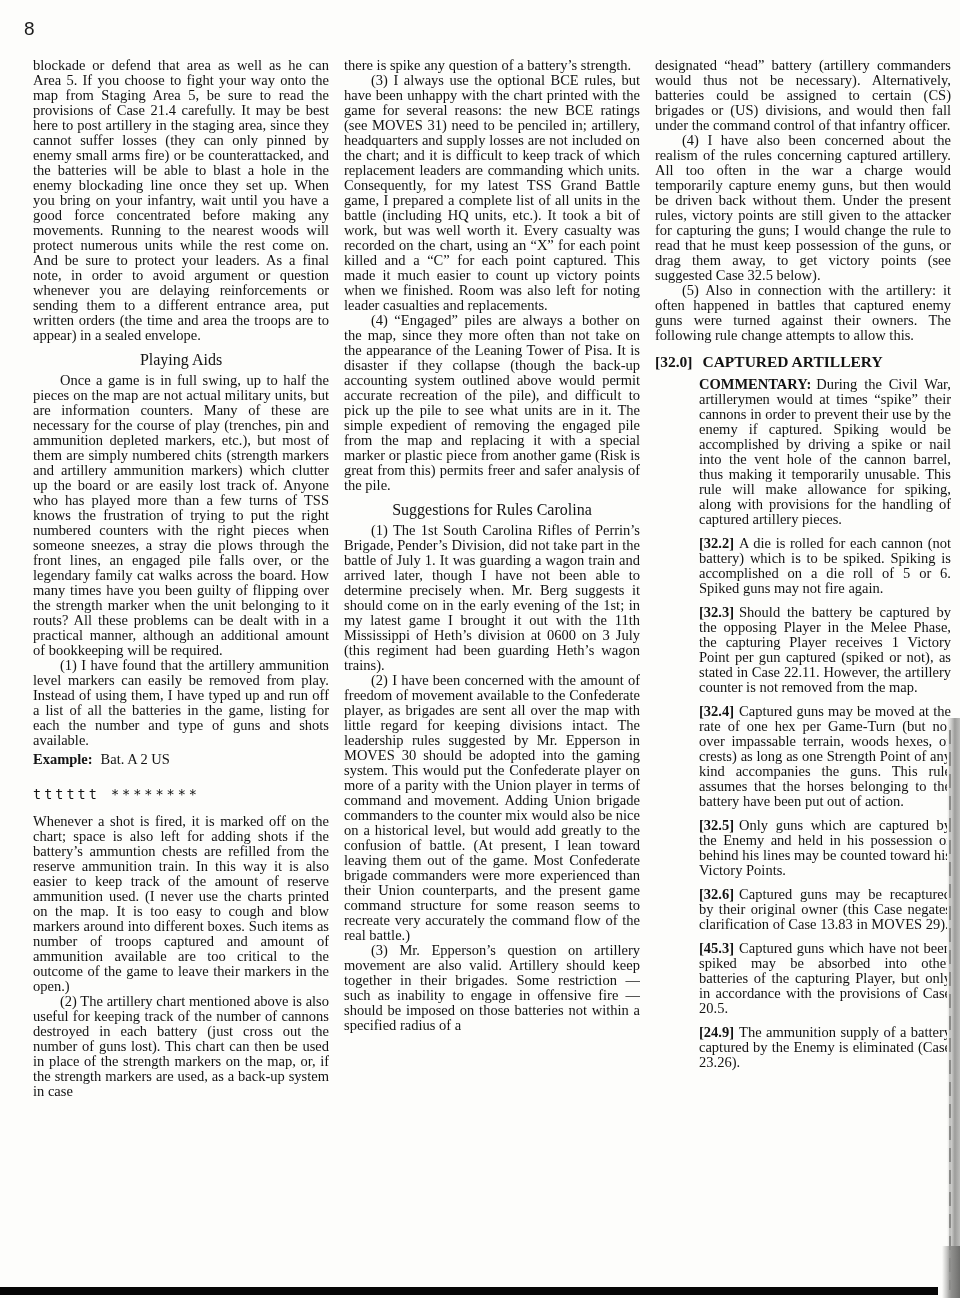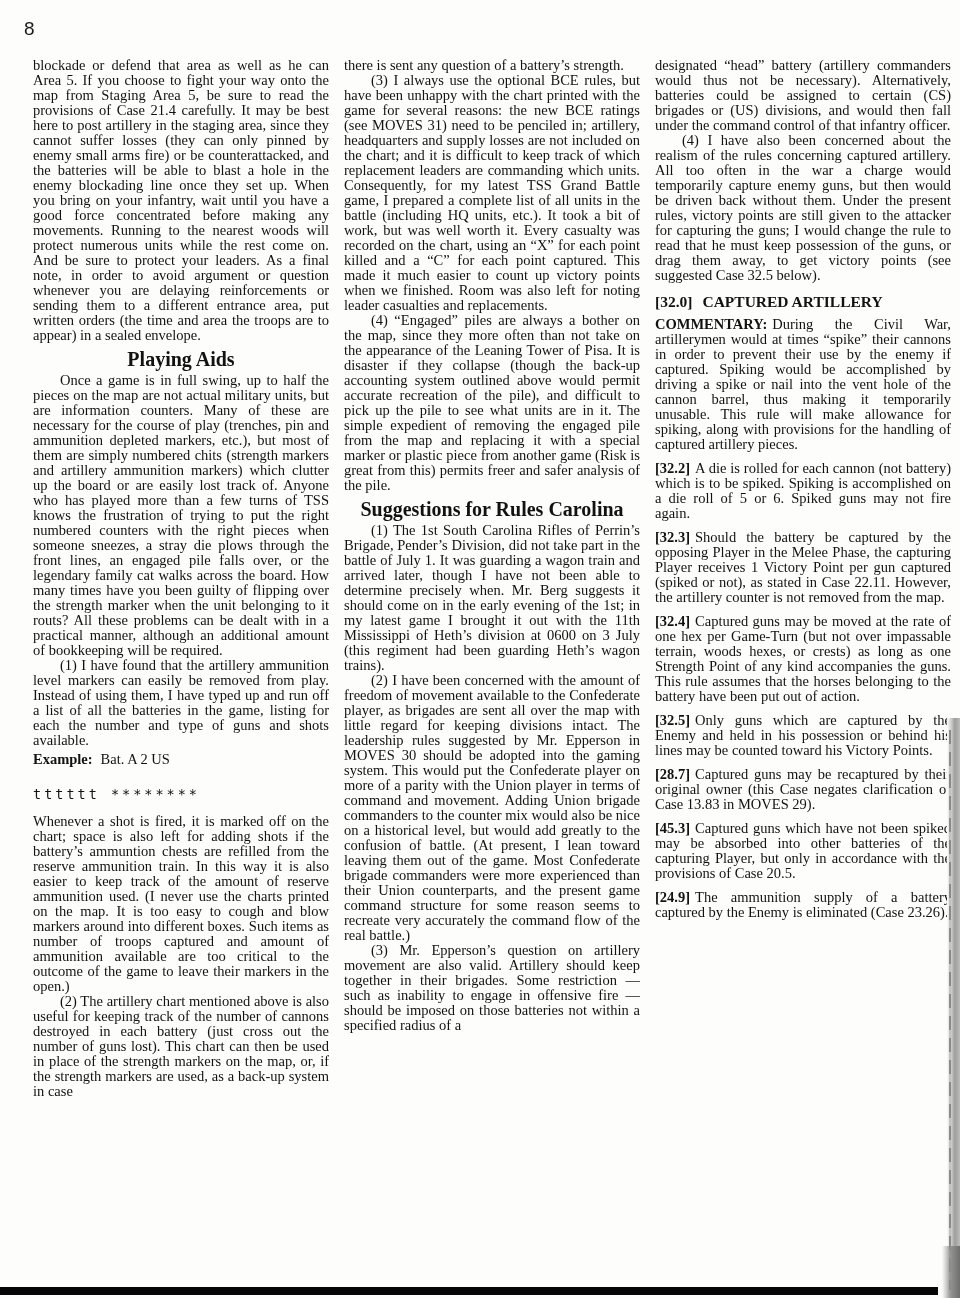--- a/index.html
+++ b/index.html
@@ -35,33 +35,33 @@
     flex: 1 1 0;
     min-width: 0;
     font-size: 14.5px;
     line-height: 15px;
     overflow: hidden;
   }
   .block { text-align: justify; }
   .indent { text-indent: 27px; }
   .heading {
     text-align: center;
-    font-weight: bold;
-    font-size: 20px;
+    font-weight: normal;
+    font-size: 16px;
     margin: 9px 0 6px 0;
     text-indent: 0;
   }
   .rule-heading {
     text-align: left;
     font-weight: bold;
     font-size: 15.5px;
     margin: 11px 0 8px 0;
   }
   .rule-heading .lead { margin-right: 10px; text-align: center; }
-  .rule-para { margin-bottom: 9px; }
+  .rule-para { margin-bottom: 9px; margin-left: 44px; }
   .rule-para .lead { margin-right: 5px; }
   .example {
     margin-top: 4px;
     text-align: left;
   }
   .example .lead { margin-right: 8px; }
   .type-line {
     font-family: "DejaVu Sans Mono", monospace;
     font-size: 13.5px;
     letter-spacing: 3px;
@@ -103,38 +103,39 @@
         <div class="block para">blockade or defend that area as well as he can Area 5. If you choose to fight your way onto the map from Staging Area 5, be sure to read the provisions of Case 21.4 carefully. It may be best here to post artillery in the staging area, since they cannot suffer losses (they can only pinned by enemy small arms fire) or be counterattacked, and the batteries will be able to blast a hole in the enemy blockading line once they set up. When you bring on your infantry, wait until you have a good force concentrated before making any movements. Running to the nearest woods will protect numerous units while the rest come on. And be sure to protect your leaders. As a final note, in order to avoid argument or question whenever you are delaying reinforcements or sending them to a different entrance area, put written orders (the time and area the troops are to appear) in a sealed envelope.</div>
         <div class="block heading">Playing Aids</div>
         <div class="block para indent">Once a game is in full swing, up to half the pieces on the map are not actual military units, but are information counters. Many of these are necessary for the course of play (trenches, pin and ammunition depleted markers, etc.), but most of them are simply numbered chits (strength markers and artillery ammunition markers) which clutter up the board or are easily lost track of. Anyone who has played more than a few turns of TSS knows the frustration of trying to put the right numbered counters with the right pieces when someone sneezes, a stray die plows through the front lines, an engaged pile falls over, or the legendary family cat walks across the board. How many times have you been guilty of flipping over the strength marker when the unit belonging to it routs? All these problems can be dealt with in a practical manner, although an additional amount of bookkeeping will be required.</div>
         <div class="block para indent">(1) I have found that the artillery ammunition level markers can easily be removed from play. Instead of using them, I have typed up and run off a list of all the batteries in the game, listing for each the number and type of guns and shots available.</div>
         <div class="block example"><b class="lead">Example:</b>Bat. A 2 US</div>
         <div class="block type-line">tttttt ********</div>
         <div class="block para">Whenever a shot is fired, it is marked off on the chart; space is also left for adding shots if the battery’s ammuntion chests are refilled from the reserve ammunition train. In this way it is also easier to keep track of the amount of reserve ammunition used. (I never use the charts printed on the map. It is too easy to cough and blow markers around into different boxes. Such items as number of troops captured and amount of ammunition available are too critical to the outcome of the game to leave their markers in the open.)</div>
         <div class="block para indent">(2) The artillery chart mentioned above is also useful for keeping track of the number of cannons destroyed in each battery (just cross out the number of guns lost). This chart can then be used in place of the strength markers on the map, or, if the strength markers are used, as a back-up system in case</div>
       </div>
       <div class="column">
-        <div class="block para">there is sent any question of a battery’s strength.</div>
+        <div class="block para">there is spike any question of a battery’s strength.</div>
         <div class="block para indent">(3) I always use the optional BCE rules, but have been unhappy with the chart printed with the game for several reasons: the new BCE ratings (see MOVES 31) need to be penciled in; artillery, headquarters and supply losses are not included on the chart; and it is difficult to keep track of which replacement leaders are commanding which units. Consequently, for my latest TSS Grand Battle game, I prepared a complete list of all units in the battle (including HQ units, etc.). It took a bit of work, but was well worth it. Every casualty was recorded on the chart, using an “X” for each point killed and a “C” for each point captured. This made it much easier to count up victory points when we finished. Room was also left for noting leader casualties and replacements.</div>
         <div class="block para indent">(4) “Engaged” piles are always a bother on the map, since they more often than not take on the appearance of the Leaning Tower of Pisa. It is disaster if they collapse (though the back-up accounting system outlined above would permit accurate recreation of the pile), and difficult to pick up the pile to see what units are in it. The simple expedient of removing the engaged pile from the map and replacing it with a special marker or plastic piece from another game (Risk is great from this) permits freer and safer analysis of the pile.</div>
         <div class="block heading">Suggestions for Rules Carolina</div>
         <div class="block para indent">(1) The 1st South Carolina Rifles of Perrin’s Brigade, Pender’s Division, did not take part in the battle of July 1. It was guarding a wagon train and arrived later, though I have not been able to determine precisely when. Mr. Berg suggests it should come on in the early evening of the 1st; in my latest game I brought it out with the 11th Mississippi of Heth’s division at 0600 on 3 July (this regiment had been guarding Heth’s wagon trains).</div>
         <div class="block para indent">(2) I have been concerned with the amount of freedom of movement available to the Confederate player, as brigades are sent all over the map with little regard for keeping divisions intact. The leadership rules suggested by Mr. Epperson in MOVES 30 should be adopted into the gaming system. This would put the Confederate player on more of a parity with the Union player in terms of command and movement. Adding Union brigade commanders to the counter mix would also be nice on a historical level, but would add greatly to the confusion of battle. (At present, I lean toward leaving them out of the game. Most Confederate brigade commanders were more experienced than their Union counterparts, and the present game command structure for some reason seems to recreate very accurately the command flow of the real battle.)</div>
         <div class="block para indent">(3) Mr. Epperson’s question on artillery movement are also valid. Artillery should keep together in their brigades. Some restriction — such as inability to engage in offensive fire — should be imposed on those batteries not within a specified radius of a</div>
       </div>
       <div class="column">
         <div class="block para">designated “head” battery (artillery commanders would thus not be necessary). Alternatively, batteries could be assigned to certain (CS) brigades or (US) divisions, and would then fall under the command control of that infantry officer.</div>
         <div class="block para indent">(4) I have also been concerned about the realism of the rules concerning captured artillery. All too often in the war a charge would temporarily capture enemy guns, but then would be driven back without them. Under the present rules, victory points are still given to the attacker for capturing the guns; I would change the rule to read that he must keep possession of the guns, or drag them away, to get victory points (see suggested Case 32.5 below).</div>
+        <div class="block para indent">(5) Also in connection with the artillery: it often happened in battles that captured enemy guns were turned against their owners. The following rule change attempts to allow this.</div>
         <div class="block rule-heading"><b class="lead">[32.0]</b>CAPTURED ARTILLERY</div>
         <div class="block rule-para"><b class="lead">COMMENTARY:</b>During the Civil War, artillerymen would at times “spike” their cannons in order to prevent their use by the enemy if captured. Spiking would be accomplished by driving a spike or nail into the vent hole of the cannon barrel, thus making it temporarily unusable. This rule will make allowance for spiking, along with provisions for the handling of captured artillery pieces.</div>
         <div class="block rule-para"><b class="lead">[32.2]</b>A die is rolled for each cannon (not battery) which is to be spiked. Spiking is accomplished on a die roll of 5 or 6. Spiked guns may not fire again.</div>
         <div class="block rule-para"><b class="lead">[32.3]</b>Should the battery be captured by the opposing Player in the Melee Phase, the capturing Player receives 1 Victory Point per gun captured (spiked or not), as stated in Case 22.11. However, the artillery counter is not removed from the map.</div>
         <div class="block rule-para"><b class="lead">[32.4]</b>Captured guns may be moved at the rate of one hex per Game-Turn (but not over impassable terrain, woods hexes, or crests) as long as one Strength Point of any kind accompanies the guns. This rule assumes that the horses belonging to the battery have been put out of action.</div>
         <div class="block rule-para"><b class="lead">[32.5]</b>Only guns which are captured by the Enemy and held in his possession or behind his lines may be counted toward his Victory Points.</div>
-        <div class="block rule-para"><b class="lead">[28.7]</b>Captured guns may be recaptured by their original owner (this Case negates clarification of Case 13.83 in MOVES 29).</div>
+        <div class="block rule-para"><b class="lead">[32.6]</b>Captured guns may be recaptured by their original owner (this Case negates clarification of Case 13.83 in MOVES 29).</div>
         <div class="block rule-para"><b class="lead">[45.3]</b>Captured guns which have not been spiked may be absorbed into other batteries of the capturing Player, but only in accordance with the provisions of Case 20.5.</div>
         <div class="block rule-para"><b class="lead">[24.9]</b>The ammunition supply of a battery captured by the Enemy is eliminated (Case 23.26).</div>
       </div>
     </div>
   <div class="scan-edge"></div>
   <div class="scan-edge-line"></div>
   <div class="scan-corner"></div>
   <div class="bottom-bar"></div>
 </div>
 

